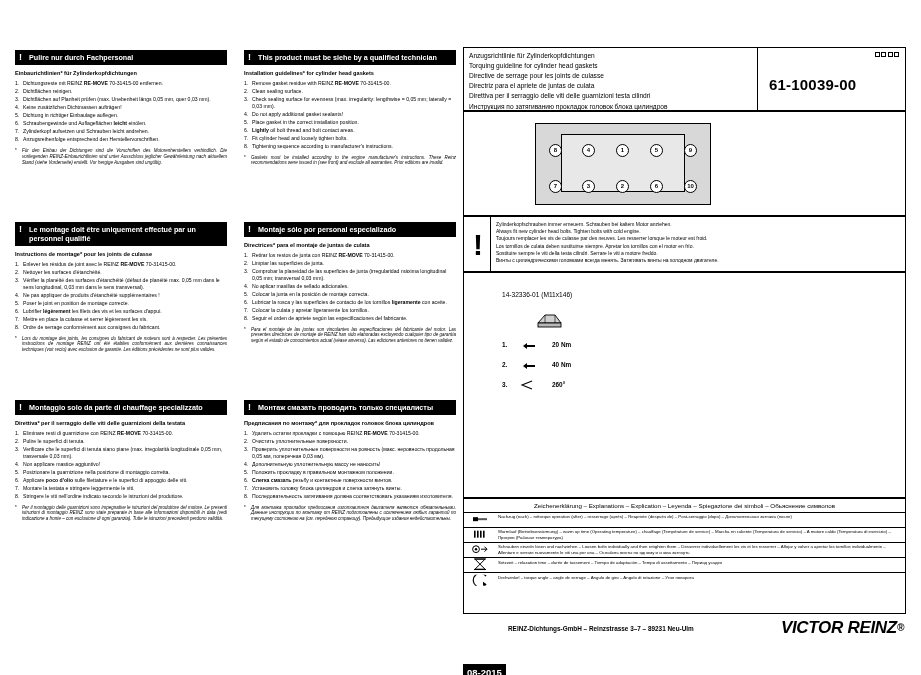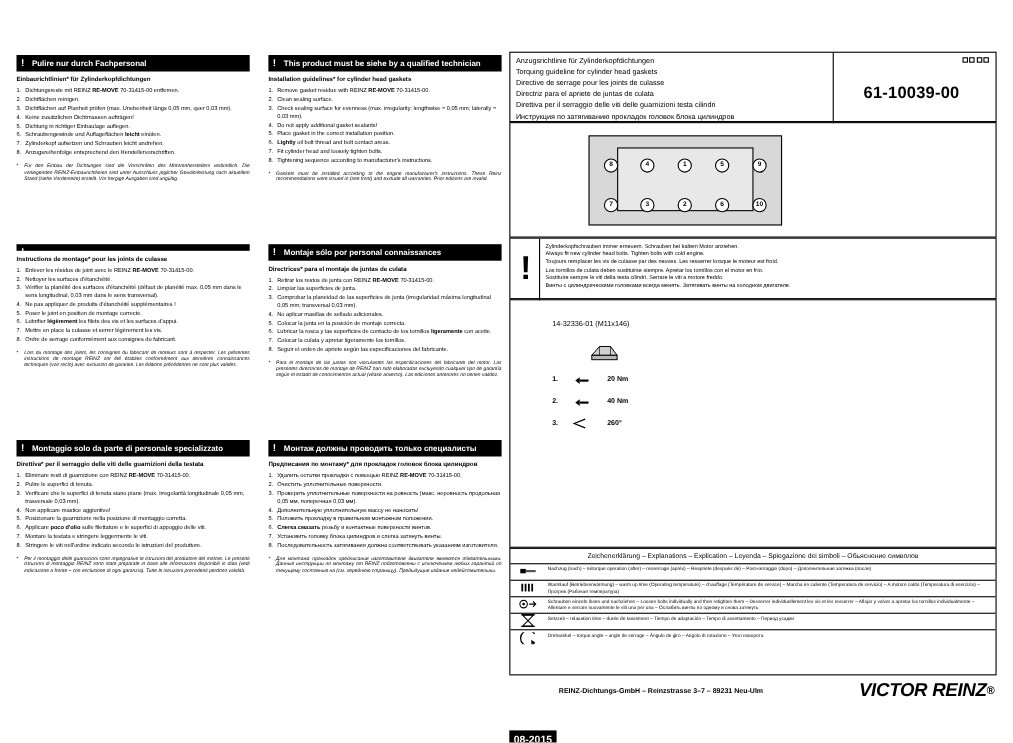--- a/index.html
+++ b/index.html
@@ -83,21 +83,20 @@
     border: 0.8px solid #000;
   }
   .title-lines {
     font-size: 6.6px;
     line-height: 1.55;
   }
   .partno {
     font-size: 15px;
     font-weight: bold;
     letter-spacing: .2px;
-    margin-left: 16px;
   }
   .dblock {
     position: absolute;
     background: #d8d8d8;
     border: 0.8px solid #000;
   }
   .bolt {
     position: absolute;
     width: 13px; height: 13px;
     border: 0.8px solid #000;
@@ -206,66 +205,66 @@
           <li>Check sealing surface for evenness (max. irregularity: lengthwise = 0,05 mm; laterally = 0,03 mm).</li>
           <li>Do not apply additional gasket sealants!</li>
           <li>Place gasket in the correct installation position.</li>
           <li><b>Lightly</b> oil bolt thread and bolt contact areas.</li>
           <li>Fit cylinder head and loosely tighten bolts.</li>
           <li>Tightening sequence according to manufacturer's instructions.</li>
         </ol>
         <div class="foot"><span class="star">*</span>Gaskets must be installed according to the engine manufacturer's instructions. These Reinz recommendations were issued in (see front) and exclude all warranties. Prior editions are invalid.</div>
       </div>
       <div class="panel" style="left: 15px; top: 222px; width: 212px;">
-        <div class="hdr"><span class="bang">!</span></div>
+        <div class="hdr"><span class="bang">!</span><span>Le montage doit être uniquement effectué par un personnel qualifié</span></div>
         <div class="subhdr">Instructions de montage* pour les joints de culasse</div>
         <ol class="steps">
           <li>Enlever les résidus de joint avec le REINZ <b>RE-MOVE</b> 70-31415-00.</li>
           <li>Nettoyer les surfaces d'étanchéité.</li>
           <li>Vérifier la planéité des surfaces d'étanchéité (défaut de planéité max. 0,05 mm dans le sens longitudinal, 0,03 mm dans le sens transversal).</li>
           <li>Ne pas appliquer de produits d'étanchéité supplémentaires !</li>
           <li>Poser le joint en position de montage correcte.</li>
           <li>Lubrifier <b>légèrement</b> les filets des vis et les surfaces d'appui.</li>
           <li>Mettre en place la culasse et serrer légèrement les vis.</li>
           <li>Ordre de serrage conformément aux consignes du fabricant.</li>
         </ol>
         <div class="foot"><span class="star">*</span>Lors du montage des joints, les consignes du fabricant de moteurs sont à respecter. Les présentes instructions de montage REINZ ont été établies conformément aux dernières connaissances techniques (voir recto) avec exclusion de garantie. Les éditions précédentes ne sont plus valides.</div>
       </div>
       <div class="panel" style="left: 244px; top: 222px; width: 212px;">
-        <div class="hdr"><span class="bang">!</span><span>Montaje sólo por personal connaissances</span></div>
+        <div class="hdr"><span class="bang">!</span><span>Montaje sólo por personal especializado</span></div>
         <div class="subhdr">Directrices* para el montaje de juntas de culata</div>
         <ol class="steps">
           <li>Retirar los restos de junta con REINZ <b>RE-MOVE</b> 70-31415-00.</li>
           <li>Limpiar las superficies de junta.</li>
           <li>Comprobar la planeidad de las superficies de junta (irregularidad máxima longitudinal 0,05 mm; transversal 0,03 mm).</li>
           <li>No aplicar masillas de sellado adicionales.</li>
           <li>Colocar la junta en la posición de montaje correcta.</li>
           <li>Lubricar la rosca y las superficies de contacto de los tornillos <b>ligeramente</b> con aceite.</li>
           <li>Colocar la culata y apretar ligeramente los tornillos.</li>
           <li>Seguir el orden de apriete según las especificaciones del fabricante.</li>
         </ol>
         <div class="foot"><span class="star">*</span>Para el montaje de las juntas son vinculantes las especificaciones del fabricante del motor. Las presentes directrices de montaje de REINZ han sido elaboradas excluyendo cualquier tipo de garantía según el estado de conocimientos actual (véase anverso). Las ediciones anteriores no tienen validez.</div>
       </div>
       <div class="panel" style="left: 15px; top: 400px; width: 212px;">
-        <div class="hdr"><span class="bang">!</span><span>Montaggio solo da parte di personale specializzato</span></div>
+        <div class="hdr"><span class="bang">!</span><span>Montaggio solo da parte di chauffage specializzato</span></div>
         <div class="subhdr">Direttiva* per il serraggio delle viti delle guarnizioni della testata</div>
         <ol class="steps">
           <li>Eliminare resti di guarnizione con REINZ <b>RE-MOVE</b> 70-31415-00.</li>
           <li>Pulire le superfici di tenuta.</li>
           <li>Verificare che le superfici di tenuta siano piane (max. irregolarità longitudinale 0,05 mm, trasversale 0,03 mm).</li>
           <li>Non applicare mastice aggiuntivo!</li>
           <li>Posizionare la guarnizione nella posizione di montaggio corretta.</li>
           <li>Applicare <b>poco d'olio</b> sulle filettature e le superfici di appoggio delle viti.</li>
           <li>Montare la testata e stringere leggermente le viti.</li>
           <li>Stringere le viti nell'ordine indicato secondo le istruzioni del produttore.</li>
         </ol>
         <div class="foot"><span class="star">*</span>Per il montaggio delle guarnizioni sono impegnative le istruzioni del produttore del motore. Le presenti istruzioni di montaggio REINZ sono state preparate in base alle informazioni disponibili in data (vedi indicazione a fronte – con esclusione di ogni garanzia). Tutte le istruzioni precedenti perdono validità.</div>
       </div>
       <div class="panel" style="left: 244px; top: 400px; width: 212px;">
-        <div class="hdr"><span class="bang">!</span><span>Монтаж должны проводить только специалисты</span></div>
+        <div class="hdr"><span class="bang">!</span><span>Монтаж смазать проводить только специалисты</span></div>
         <div class="subhdr">Предписания по монтажу* для прокладок головок блока цилиндров</div>
         <ol class="steps">
           <li>Удалить остатки прокладки с помощью REINZ <b>RE-MOVE</b> 70-31415-00.</li>
           <li>Очистить уплотнительные поверхности.</li>
           <li>Проверить уплотнительные поверхности на ровность (макс. неровность продольная 0,05 мм, поперечная 0,03 мм).</li>
           <li>Дополнительную уплотнительную массу не наносить!</li>
           <li>Положить прокладку в правильном монтажном положении.</li>
           <li><b>Слегка смазать</b> резьбу и контактные поверхности винтов.</li>
           <li>Установить головку блока цилиндров и слегка затянуть винты.</li>
           <li>Последовательность затягивания должна соответствовать указаниям изготовителя.</li>

